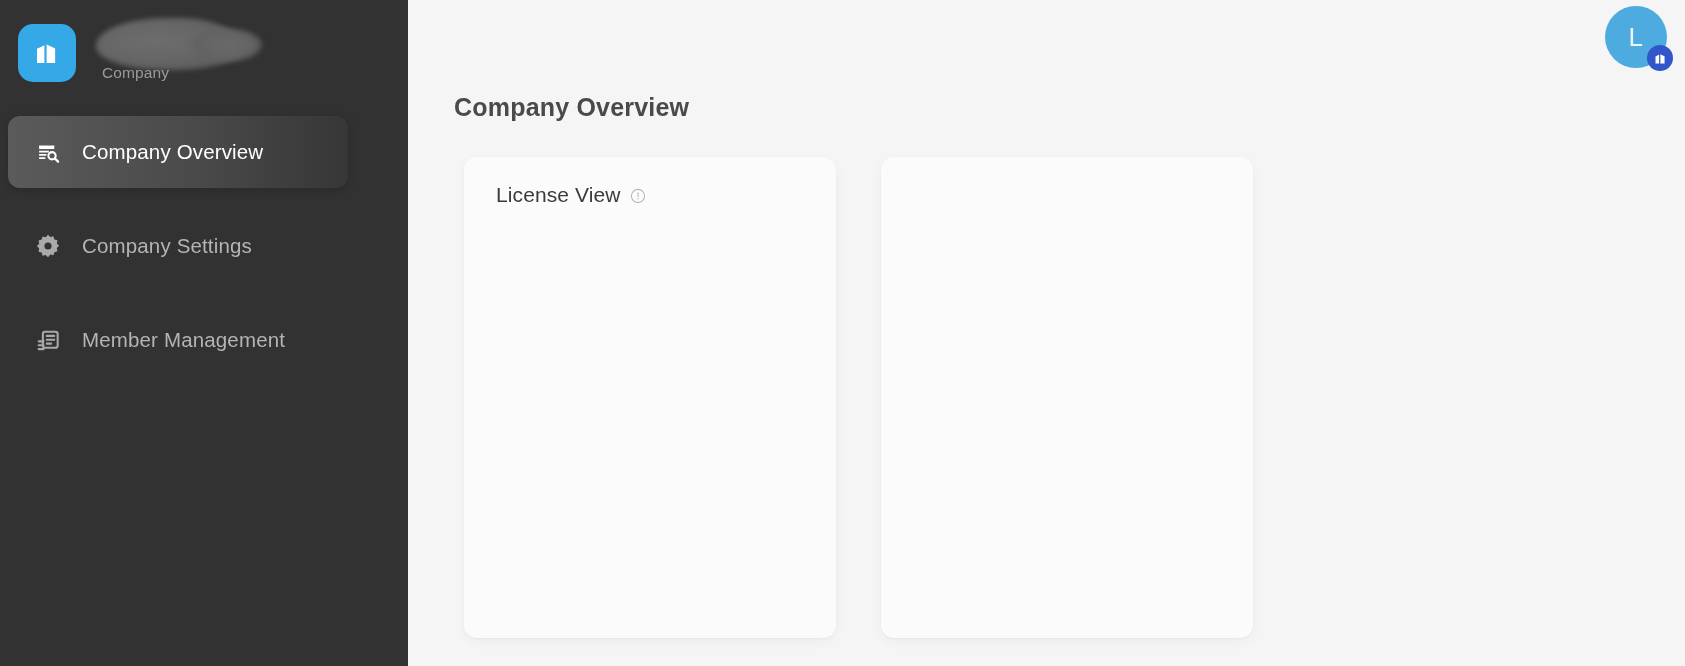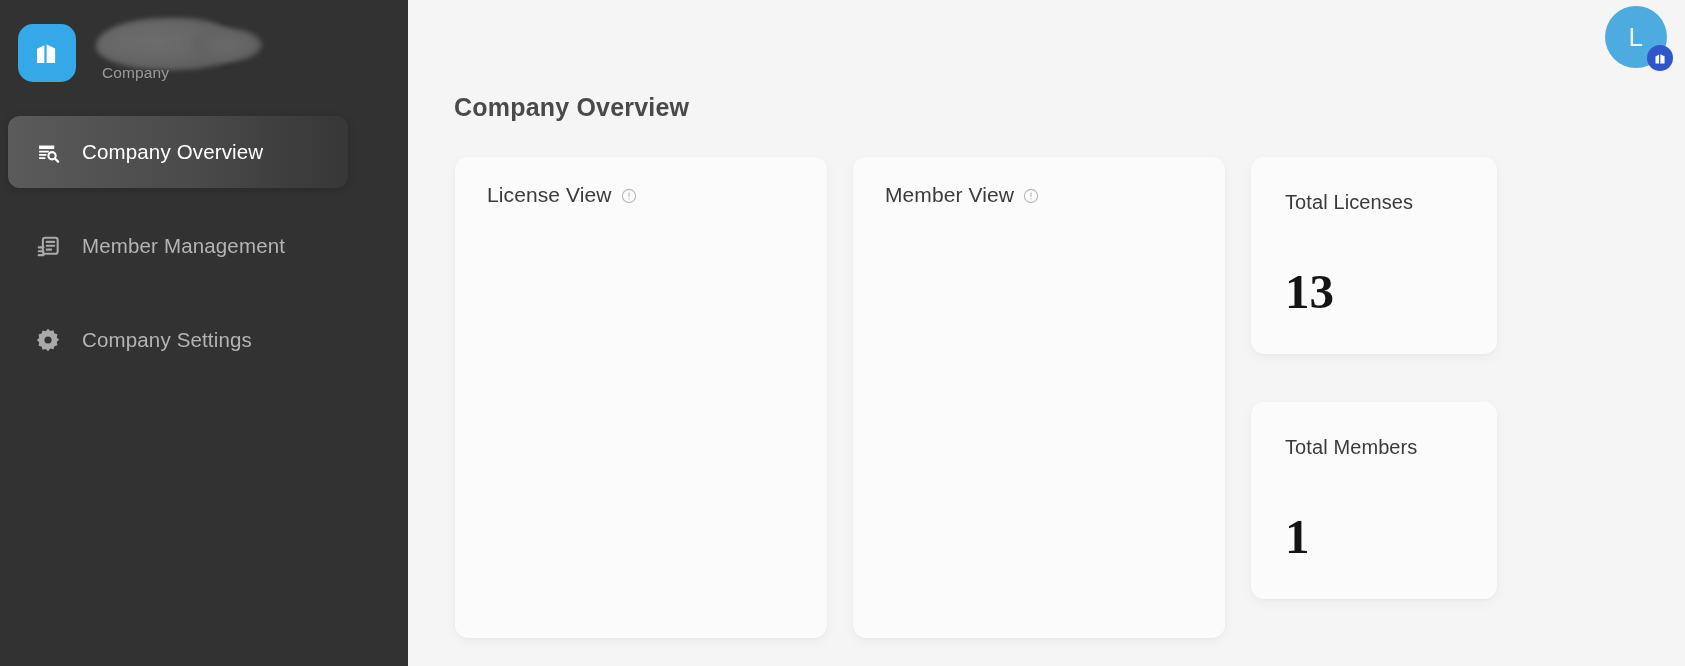--- a/index.html
+++ b/index.html
@@ -131,24 +131,24 @@
   .page-title {
     position: absolute;
     left: 46px; top: 93px;
     font-size: 25px;
     color: #4a4a4a;
     letter-spacing: 0.2px;
   }
 
   .content {
     position: absolute;
-    left: 47px; top: 157px;
+    left: 56px; top: 157px;
     right: 18px;
     display: flex;
-    gap: 26px;
+    gap: 45px;
   }
 
   .card {
     background: #fbfbfb;
     border-radius: 13px;
     box-shadow: 0 1px 3px rgba(0,0,0,0.035), 0 4px 14px rgba(0,0,0,0.035);
   }
   .chart-card {
     width: 372px; height: 481px;
     position: relative;
@@ -230,37 +230,37 @@
             <path d="M3 5.5h14.5v1.2H3z" fill="#ffffff"></path>
             <circle cx="15.4" cy="15.1" r="3.5" fill="none" stroke="#ffffff" stroke-width="2"></circle>
             <path d="M18.1 17.7l3.1 3.1" stroke="#ffffff" stroke-width="2.2" stroke-linecap="round"></path>
           </svg>
         </span>
         <span class="nav-label">Company Overview</span>
       </div>
 
       <div class="nav-item">
         <span class="nav-icon">
+          <svg width="26" height="26" viewBox="0 0 24 24" aria-hidden="true">
+            <path d="M12 1.6l2.1 2.1 2.9-.6.9 2.8 2.8.9-.6 2.9 2.1 2.1-2.1 2.1.6 2.9-2.8.9-.9 2.8-2.9-.6L12 22.4l-2.1-2.1-2.9.6-.9-2.8-2.8-.9.6-2.9L1.8 12l2.1-2.1-.6-2.9 2.8-.9.9-2.8 2.9.6z" fill="#b4b4b4"></path>
+            <circle cx="12" cy="12" r="3.3" fill="#323232"></circle>
+          </svg>
+        </span>
+        <span class="nav-label">Company Settings</span>
+      </div>
+
+      <div class="nav-item">
+        <span class="nav-icon">
           <svg width="25" height="25" viewBox="0 0 24 24" aria-hidden="true">
             <rect x="6.6" y="3.6" width="14.2" height="15.4" rx="2.2" fill="none" stroke="#b4b4b4" stroke-width="2"></rect>
             <path d="M10.3 7.6h7.2M10.3 11.3h7.2M10.3 15h4.3" stroke="#b4b4b4" stroke-width="2" stroke-linecap="round"></path>
             <path d="M2.6 12.8h4.6M2.6 16.6h4.6M2.6 20.3h4.6" stroke="#b4b4b4" stroke-width="2" stroke-linecap="round"></path>
           </svg>
         </span>
         <span class="nav-label">Member Management</span>
-      </div>
-
-      <div class="nav-item">
-        <span class="nav-icon">
-          <svg width="26" height="26" viewBox="0 0 24 24" aria-hidden="true">
-            <path d="M12 1.6l2.1 2.1 2.9-.6.9 2.8 2.8.9-.6 2.9 2.1 2.1-2.1 2.1.6 2.9-2.8.9-.9 2.8-2.9-.6L12 22.4l-2.1-2.1-2.9.6-.9-2.8-2.8-.9.6-2.9L1.8 12l2.1-2.1-.6-2.9 2.8-.9.9-2.8 2.9.6z" fill="#b4b4b4"></path>
-            <circle cx="12" cy="12" r="3.3" fill="#323232"></circle>
-          </svg>
-        </span>
-        <span class="nav-label">Company Settings</span>
       </div>
 
     </nav>
   </aside>
 
   <main class="main">
 
     <div class="topbar">
       <div class="avatar-wrap">
         <div class="avatar">L</div>
@@ -285,38 +285,18 @@
             <svg width="16" height="16" viewBox="0 0 16 16" aria-hidden="true">
               <circle cx="8" cy="8" r="6.6" fill="none" stroke="#b9b9b9" stroke-width="1.1"></circle>
               <rect x="7.45" y="4.3" width="1.1" height="4.6" rx="0.5" fill="#b9b9b9"></rect>
               <circle cx="8" cy="10.8" r="0.72" fill="#b9b9b9"></circle>
             </svg>
           </span>
         </div>
       </section>
 
       <section class="card chart-card">
-        <div class="card-head">
-          <span class="card-title">Member View</span>
-          <span class="info-icon">
-            <svg width="16" height="16" viewBox="0 0 16 16" aria-hidden="true">
-              <circle cx="8" cy="8" r="6.6" fill="none" stroke="#b9b9b9" stroke-width="1.1"></circle>
-              <rect x="7.45" y="4.3" width="1.1" height="4.6" rx="0.5" fill="#b9b9b9"></rect>
-              <circle cx="8" cy="10.8" r="0.72" fill="#b9b9b9"></circle>
-            </svg>
-          </span>
-        </div>
       </section>
 
-      <div class="stack">
-        <section class="card stat-card">
-          <div class="stat-label">Total Licenses</div>
-          <div class="stat-value">13</div>
-        </section>
-        <section class="card stat-card">
-          <div class="stat-label">Total Members</div>
-          <div class="stat-value">1</div>
-        </section>
-      </div>
 
     </div>
   </main>
 </div>
 
 </body></html>

